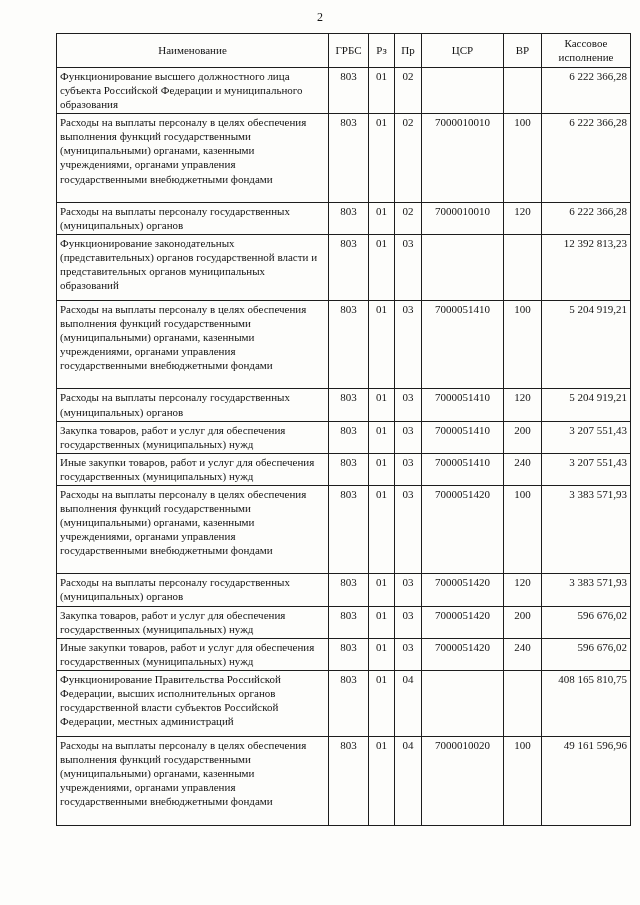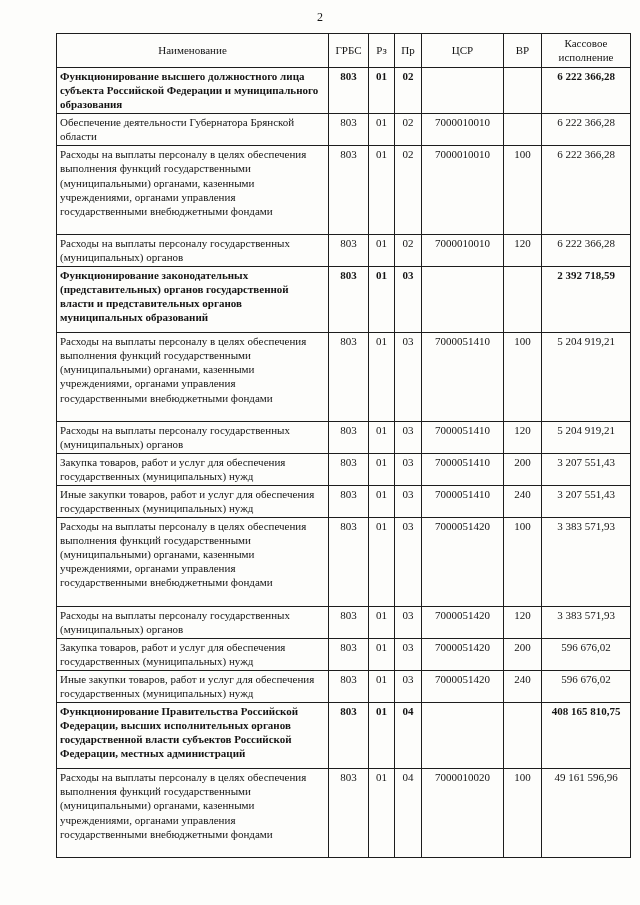--- a/index.html
+++ b/index.html
@@ -38,22 +38,22 @@
     overflow: hidden;
     word-wrap: break-word;
   }
   table.budget th {
     font-weight: normal;
     text-align: center;
     vertical-align: middle;
     height: 30px;
   }
   td.num { text-align: center; }
-  td.amount { text-align: center; padding-right: 5px; }
-  tr.bold td { font-weight: bold; }
+  td.amount { text-align: right; padding-right: 5px; }
+  tr.bold td { font-weight: normal; }
   tr.pad td { padding-bottom: 16px; }
   tr.padsm td { padding-bottom: 8px; }
 </style>
 </head>
 <body>
 
 <div class="page">
   <div class="page-number">2</div>
 
   <table class="budget">
@@ -80,29 +80,20 @@
     <tbody>
         <tr class="bold">
           <td>Функционирование высшего должностного лица субъекта Российской Федерации и муниципального образования</td>
           <td class="num">803</td>
           <td class="num">01</td>
           <td class="num">02</td>
           <td class="num"></td>
           <td class="num"></td>
           <td class="amount">6 222 366,28</td>
         </tr>
-        <tr>
-          <td>Обеспечение деятельности Губернатора Брянской области</td>
-          <td class="num">803</td>
-          <td class="num">01</td>
-          <td class="num">02</td>
-          <td class="num">7000010010</td>
-          <td class="num"></td>
-          <td class="amount">6 222 366,28</td>
-        </tr>
         <tr class="pad">
           <td>Расходы на выплаты персоналу в целях обеспечения выполнения функций государственными (муниципальными) органами, казенными учреждениями, органами управления государственными внебюджетными фондами</td>
           <td class="num">803</td>
           <td class="num">01</td>
           <td class="num">02</td>
           <td class="num">7000010010</td>
           <td class="num">100</td>
           <td class="amount">6 222 366,28</td>
         </tr>
         <tr>
@@ -114,21 +105,21 @@
           <td class="num">120</td>
           <td class="amount">6 222 366,28</td>
         </tr>
         <tr class="bold padsm">
           <td>Функционирование законодательных (представительных) органов государственной власти и представительных органов муниципальных образований</td>
           <td class="num">803</td>
           <td class="num">01</td>
           <td class="num">03</td>
           <td class="num"></td>
           <td class="num"></td>
-          <td class="amount">2 392 718,59</td>
+          <td class="amount">12 392 813,23</td>
         </tr>
         <tr class="pad">
           <td>Расходы на выплаты персоналу в целях обеспечения выполнения функций государственными (муниципальными) органами, казенными учреждениями, органами управления государственными внебюджетными фондами</td>
           <td class="num">803</td>
           <td class="num">01</td>
           <td class="num">03</td>
           <td class="num">7000051410</td>
           <td class="num">100</td>
           <td class="amount">5 204 919,21</td>
         </tr>

